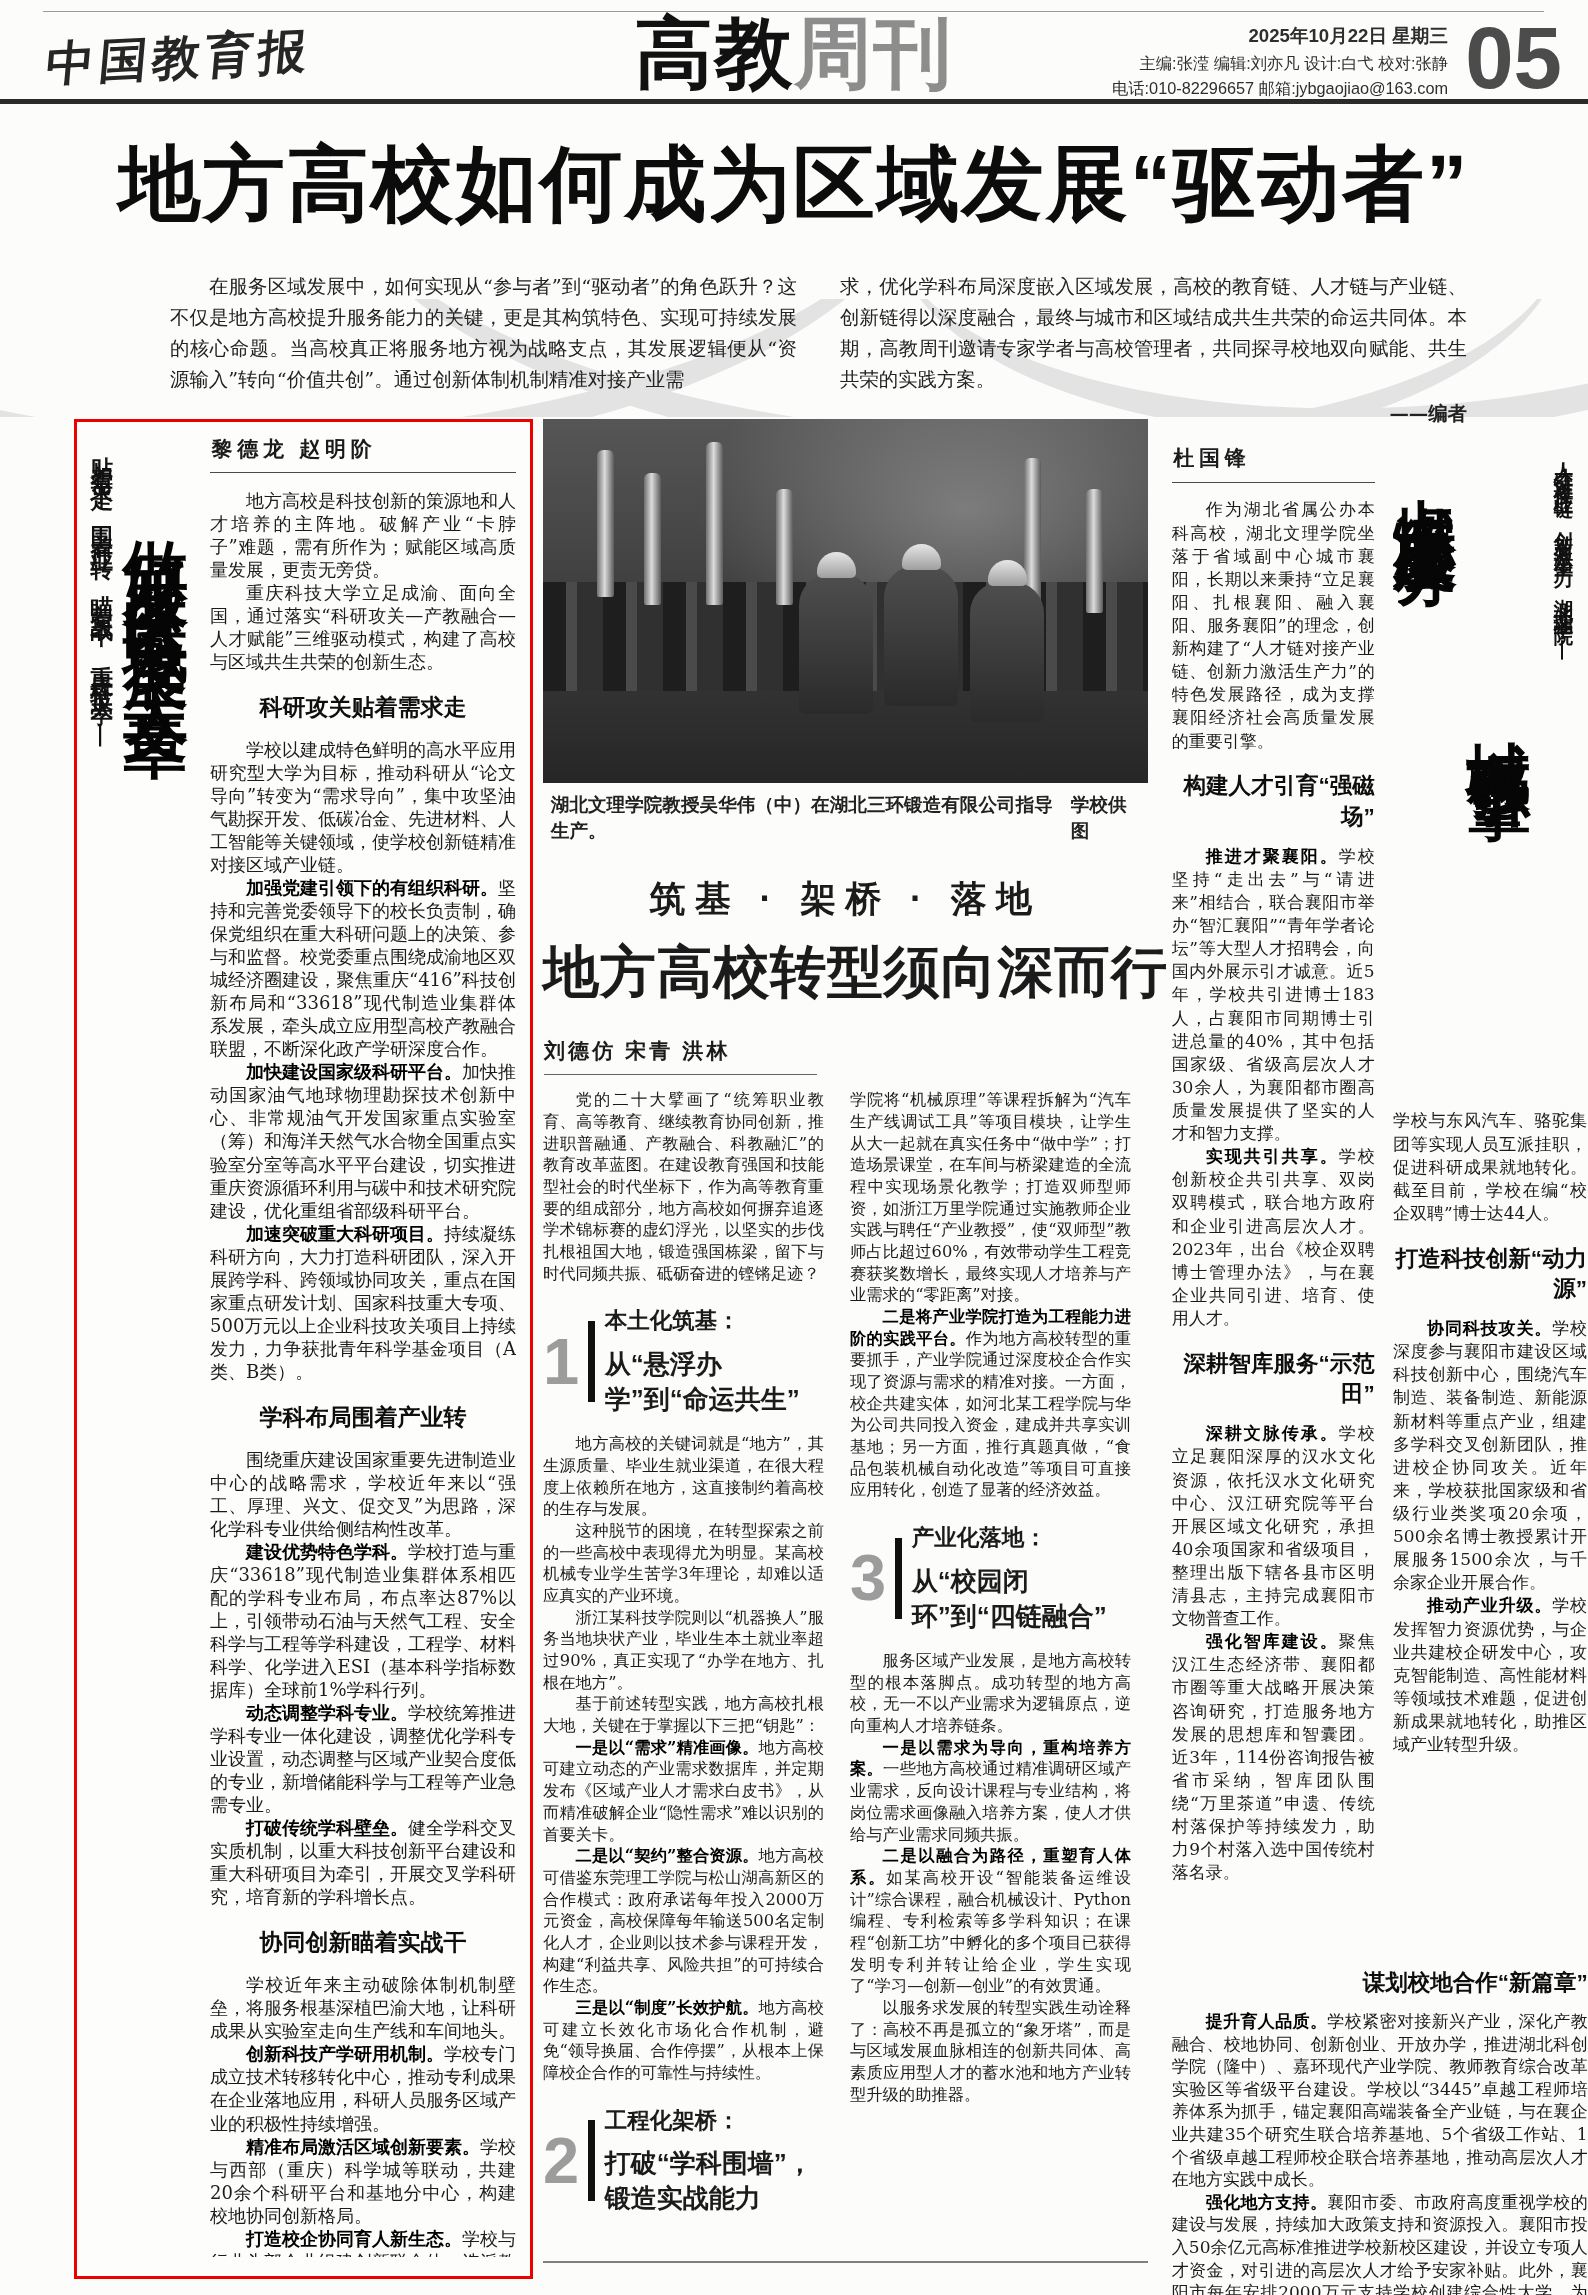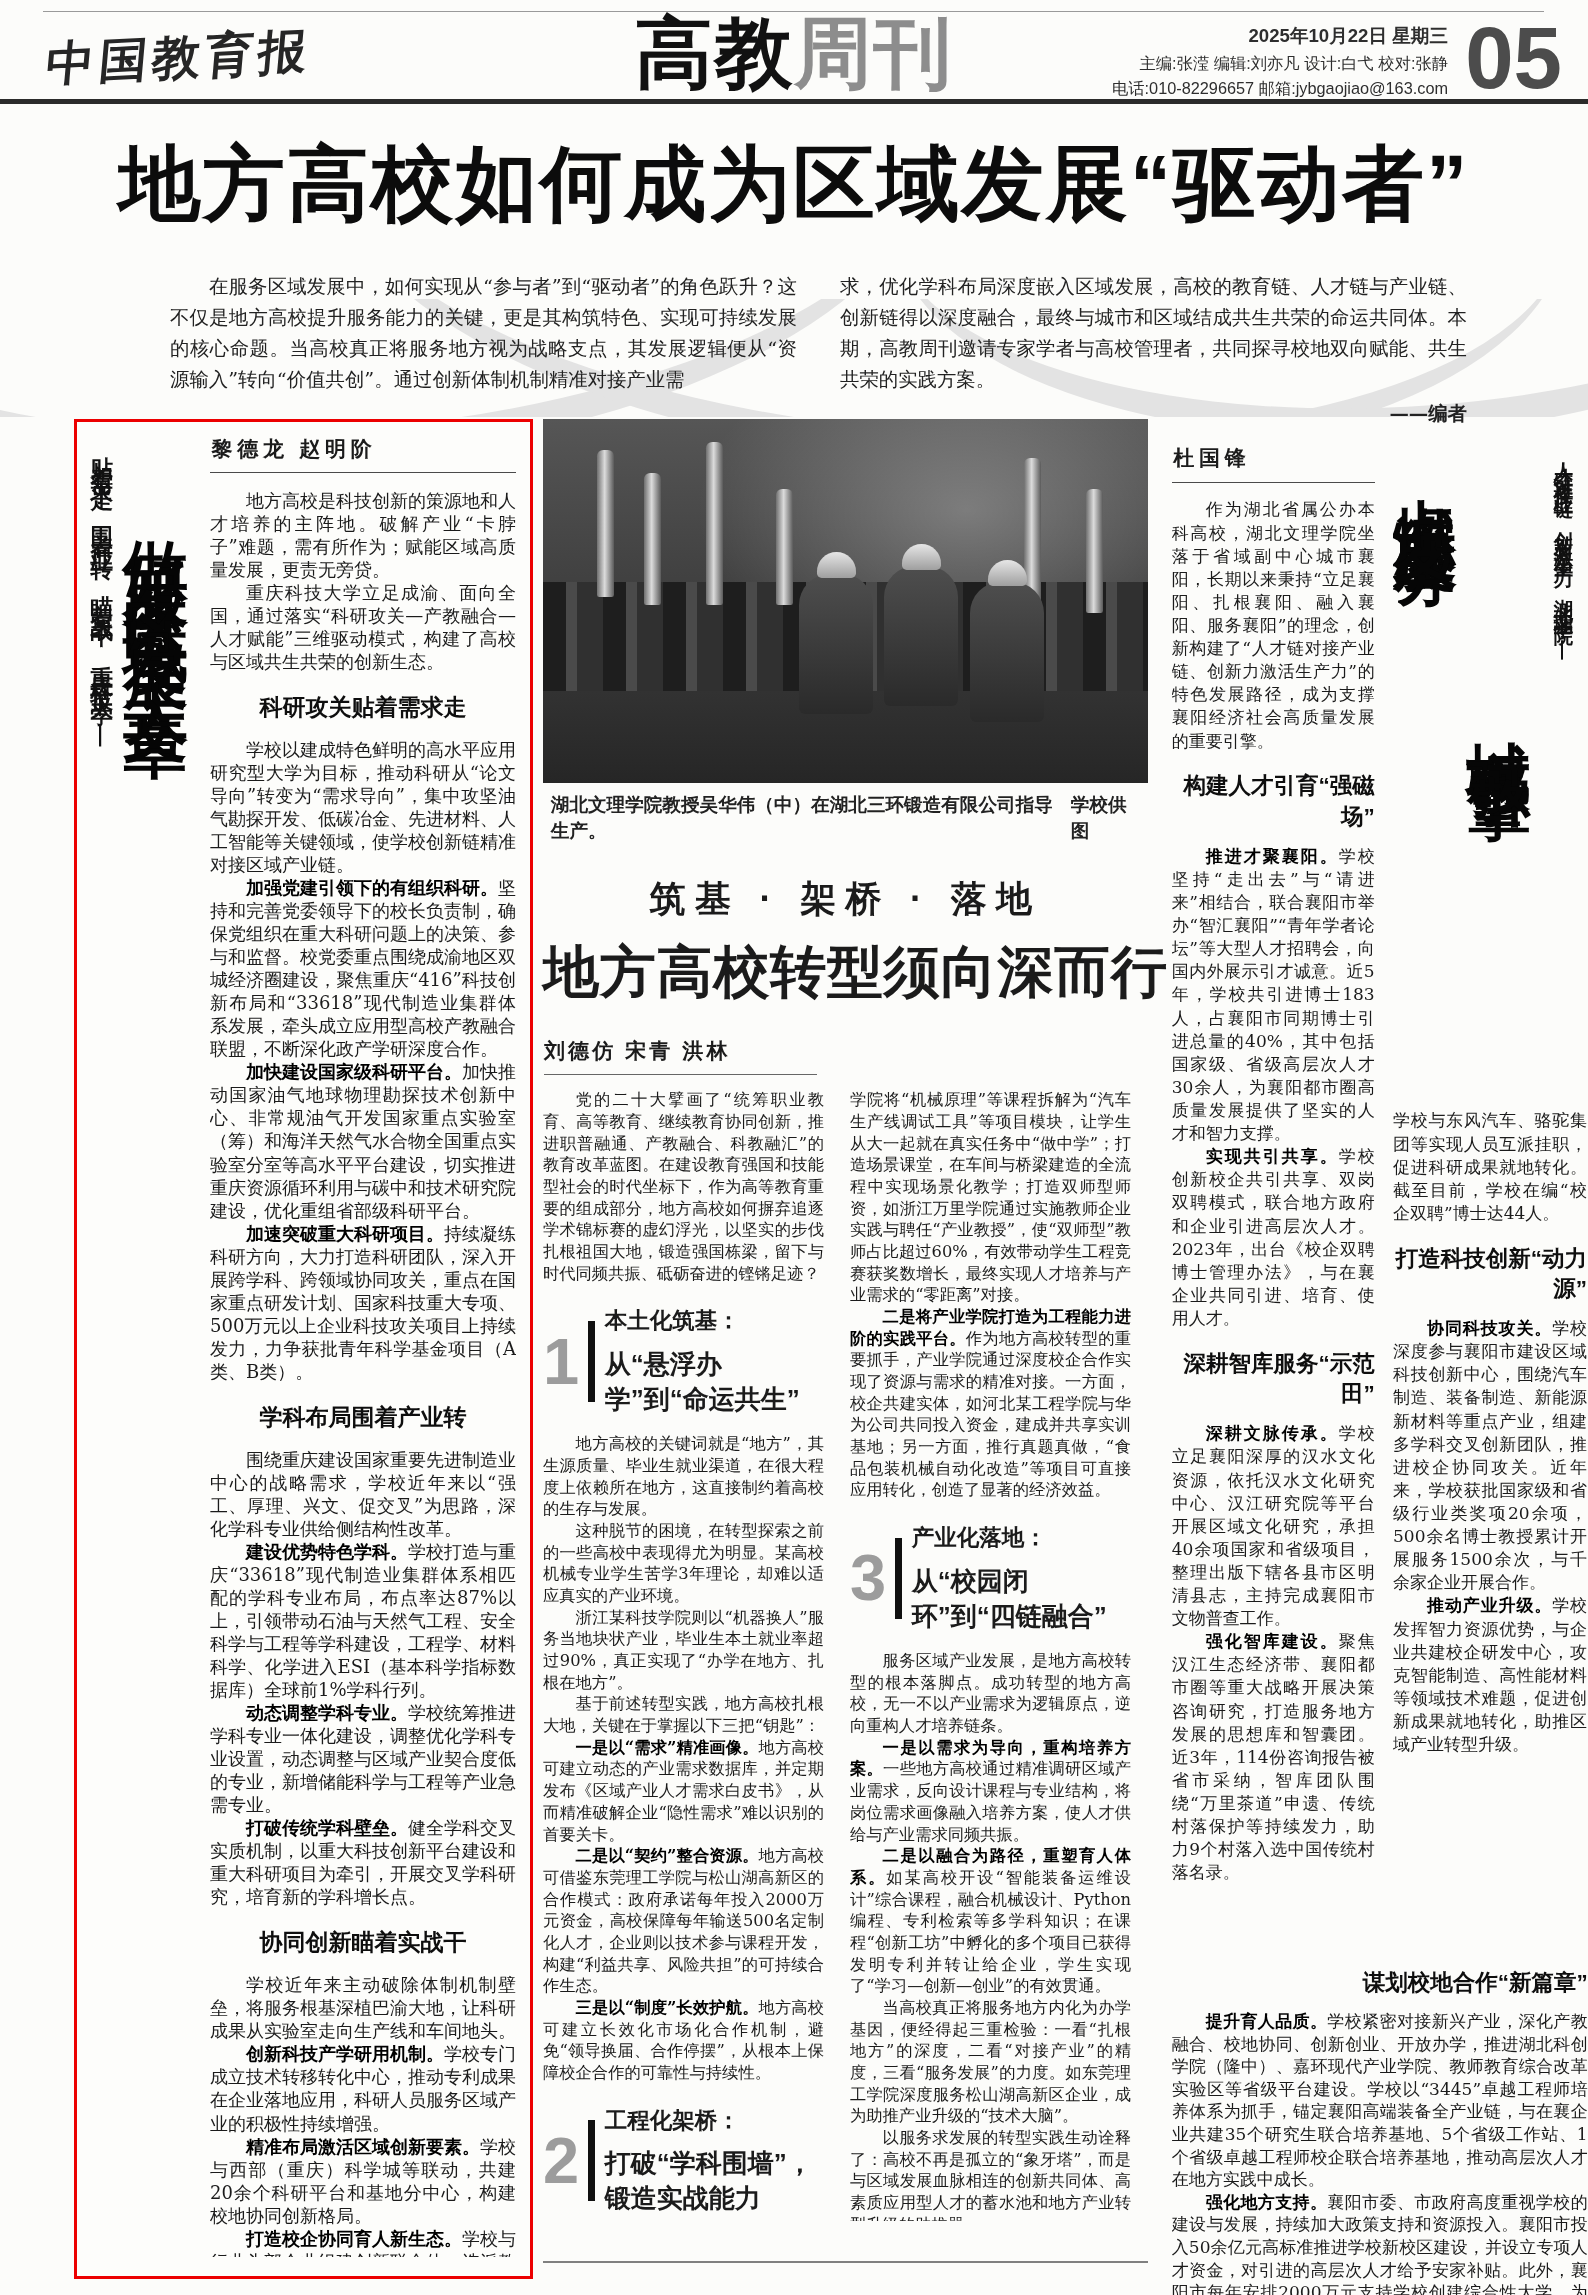--- a/index.html
+++ b/index.html
@@ -221,21 +221,20 @@
             <span class="num">3</span>
             <span class="bar"></span>
             <span class="nh-lines">
               <span class="nh1">产业化落地：</span>
               <span class="nh2">从“校园闭环”到“四链融合”</span>
             </span>
           </div>
           <p class="para">服务区域产业发展，是地方高校转型的根本落脚点。成功转型的地方高校，无一不以产业需求为逻辑原点，逆向重构人才培养链条。</p>
           <p class="para"><b class="lead">一是以需求为导向，重构培养方案。</b>一些地方高校通过精准调研区域产业需求，反向设计课程与专业结构，将岗位需求画像融入培养方案，使人才供给与产业需求同频共振。</p>
           <p class="para"><b class="lead">二是以融合为路径，重塑育人体系。</b>如某高校开设“智能装备运维设计”综合课程，融合机械设计、Python编程、专利检索等多学科知识；在课程“创新工坊”中孵化的多个项目已获得发明专利并转让给企业，学生实现了“学习—创新—创业”的有效贯通。</p>
-          <p class="para">当高校真正将服务地方内化为办学基因，便经得起三重检验：一看“扎根地方”的深度，二看“对接产业”的精度，三看“服务发展”的力度。如东莞理工学院深度服务松山湖高新区企业，成为助推产业升级的“技术大脑”。</p>
           <p class="para">以服务求发展的转型实践生动诠释了：高校不再是孤立的“象牙塔”，而是与区域发展血脉相连的创新共同体、高素质应用型人才的蓄水池和地方产业转型升级的助推器。</p>
         </div>
     </div>
   </div>
 
   <div class="right">
     <div class="r-colA">
       <div class="byline">杜国锋</div>
       <div>
           <p class="para">作为湖北省属公办本科高校，湖北文理学院坐落于省域副中心城市襄阳，长期以来秉持“立足襄阳、扎根襄阳、融入襄阳、服务襄阳”的理念，创新构建了“人才链对接产业链、创新力激活生产力”的特色发展路径，成为支撑襄阳经济社会高质量发展的重要引擎。</p>

